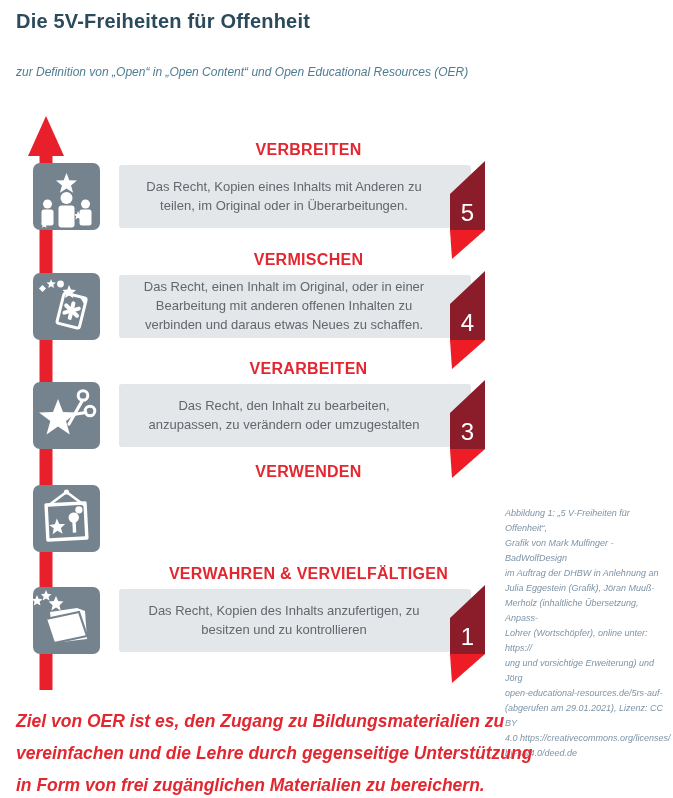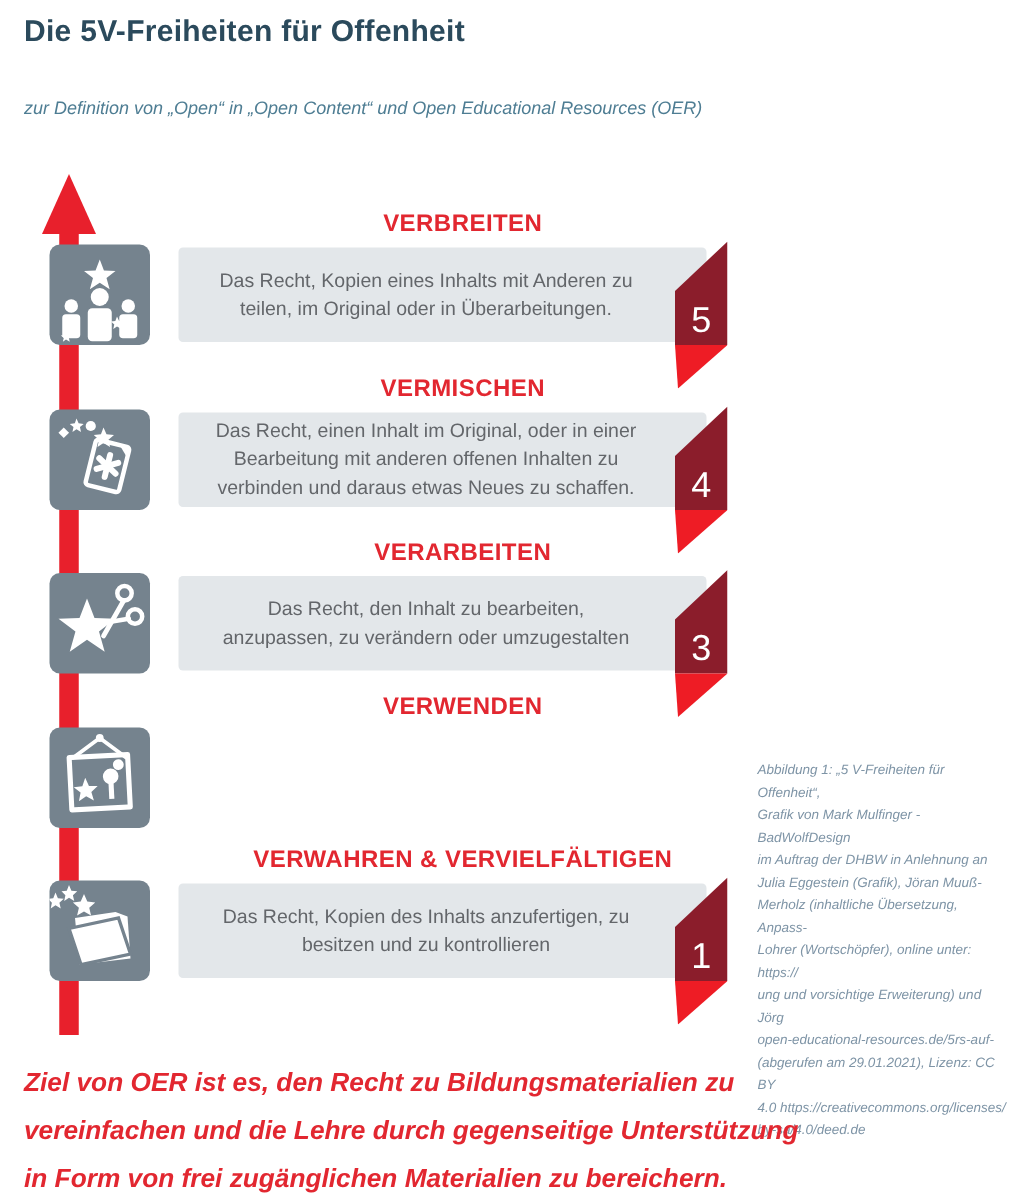--- a/index.html
+++ b/index.html
@@ -214,18 +214,18 @@
       <div>Merholz (inhaltliche Übersetzung, Anpass-</div>
       <div>Lohrer (Wortschöpfer), online unter: https://</div>
       <div>ung und vorsichtige Erweiterung) und Jörg</div>
       <div>open-educational-resources.de/5rs-auf-</div>
       <div>(abgerufen am 29.01.2021), Lizenz: CC BY</div>
       <div>4.0 https://creativecommons.org/licenses/</div>
       <div>by-sa/4.0/deed.de</div>
     </div>
 
   <div class="goal">
-      <div>Ziel von OER ist es, den Recht zu Bildungsmaterialien zu</div>
+      <div>Ziel von OER ist es, den Zugang zu Bildungsmaterialien zu</div>
       <div>vereinfachen und die Lehre durch gegenseitige Unterstützung</div>
       <div>in Form von frei zugänglichen Materialien zu bereichern.</div>
     </div>
 
 </div>
 
 </body></html>

